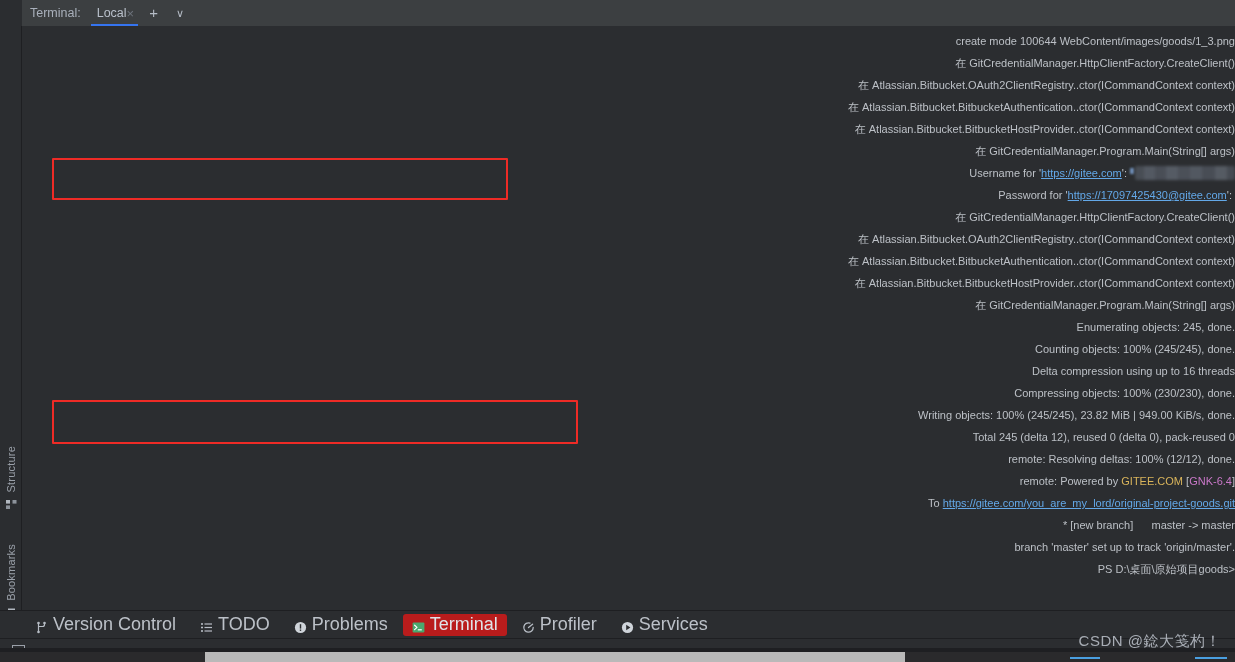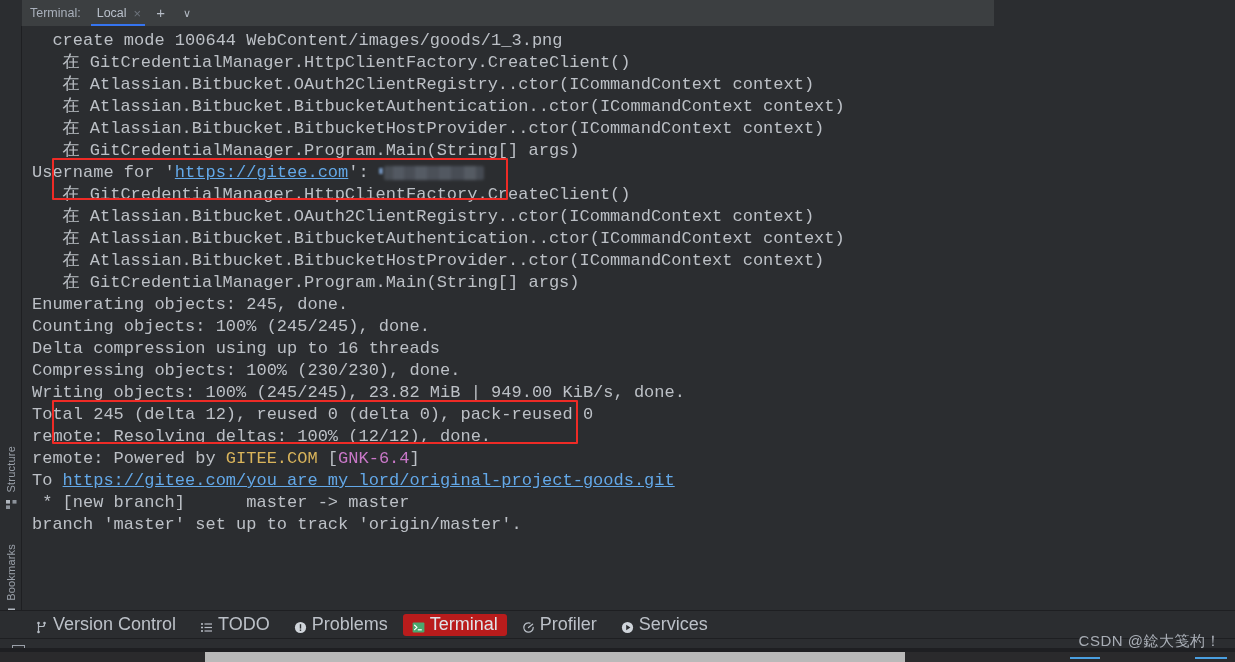--- a/index.html
+++ b/index.html
@@ -21,42 +21,41 @@
     left: 0; top: 0;
     width: 1235px;
     height: 648px;
     background: #2b2d30;
   }
 
   
   #tabbar {
     position: absolute;
     left: 0; top: 0;
-    width: 994px;
+    width: 1235px;
     height: 26px;
     background: #3c3f41;
     display: flex;
     align-items: center;
     box-sizing: border-box;
   }
   #tabbar .leftpad { width: 22px; height: 26px; background: #2b2d30; }
   .tb-label {
     color: #a9b0bb;
     font-size: 12.5px;
     padding: 0 8px 0 8px;
     line-height: 26px;
     white-space: nowrap;
   }
   .tb-tab {
     position: relative;
     height: 26px;
     display: flex;
     align-items: center;
     padding: 0 6px 0 8px;
-    gap: 7px;
   }
   .tb-tab .tname {
     color: #b9c0cb;
     font-size: 12.5px;
     white-space: nowrap;
   }
   .tb-tab .tclose {
     color: #6d737c;
     font-size: 13px;
     line-height: 1;
@@ -115,27 +114,28 @@
     height: 584px;
     background: #2b2d30;
     overflow: hidden;
   }
   #termpad {
     position: absolute;
     left: 10px; top: 4px;
     right: 0;
   }
   .line {
-    font-family: Liberation Mono, monospace;
-    font-size: 17px;
+    font-family: Liberation Sans, sans-serif;
+    font-size: 11px;
     line-height: 22px;
     height: 22px;
     color: #bcc0c6;
     white-space: pre;
     letter-spacing: 0px;
+    text-align: right;
   }
   .url { color: #63a8e8; text-decoration: underline; }
   .yel { color: #d9b45b; }
   .mag { color: #c978c8; }
   .blur {
     display: inline-block;
     vertical-align: -3px;
     width: 100px;
     height: 14px;
     border-radius: 2px;
@@ -302,36 +302,38 @@
 
   <div id="term">
     <div id="termpad">
         <div class="line"><span>  create mode 100644 WebContent/images/goods/1_3.png</span></div>
         <div class="line"><span>   在 GitCredentialManager.HttpClientFactory.CreateClient()</span></div>
         <div class="line"><span>   在 Atlassian.Bitbucket.OAuth2ClientRegistry..ctor(ICommandContext context)</span></div>
         <div class="line"><span>   在 Atlassian.Bitbucket.BitbucketAuthentication..ctor(ICommandContext context)</span></div>
         <div class="line"><span>   在 Atlassian.Bitbucket.BitbucketHostProvider..ctor(ICommandContext context)</span></div>
         <div class="line"><span>   在 GitCredentialManager.Program.Main(String[] args)</span></div>
         <div class="line"><span>Username for '</span><span class="url">https://gitee.com</span><span>': </span><span class="blurtick"></span><span class="blur"></span></div>
+        <div class="line"><span>Password for '</span><span class="url">https://17097425430@gitee.com</span><span>': </span></div>
         <div class="line"><span>   在 GitCredentialManager.HttpClientFactory.CreateClient()</span></div>
         <div class="line"><span>   在 Atlassian.Bitbucket.OAuth2ClientRegistry..ctor(ICommandContext context)</span></div>
         <div class="line"><span>   在 Atlassian.Bitbucket.BitbucketAuthentication..ctor(ICommandContext context)</span></div>
         <div class="line"><span>   在 Atlassian.Bitbucket.BitbucketHostProvider..ctor(ICommandContext context)</span></div>
         <div class="line"><span>   在 GitCredentialManager.Program.Main(String[] args)</span></div>
         <div class="line"><span>Enumerating objects: 245, done.</span></div>
         <div class="line"><span>Counting objects: 100% (245/245), done.</span></div>
         <div class="line"><span>Delta compression using up to 16 threads</span></div>
         <div class="line"><span>Compressing objects: 100% (230/230), done.</span></div>
         <div class="line"><span>Writing objects: 100% (245/245), 23.82 MiB | 949.00 KiB/s, done.</span></div>
         <div class="line"><span>Total 245 (delta 12), reused 0 (delta 0), pack-reused 0</span></div>
         <div class="line"><span>remote: Resolving deltas: 100% (12/12), done.</span></div>
         <div class="line"><span>remote: Powered by </span><span class="yel">GITEE.COM</span><span> [</span><span class="mag">GNK-6.4</span><span>]</span></div>
         <div class="line"><span>To </span><span class="url">https://gitee.com/you_are_my_lord/original-project-goods.git</span></div>
         <div class="line"><span> * [new branch]      master -&gt; master</span></div>
         <div class="line"><span>branch 'master' set up to track 'origin/master'.</span></div>
+        <div class="line"><span>PS D:\桌面\原始项目goods&gt;</span></div>
       </div>
     <div id="annotations">
         <div class="redbox" style="left: 30px; top: 132px; width: 456px; height: 42px; border-color: rgb(238, 43, 38);"></div>
         <div class="redbox" style="left: 30px; top: 374px; width: 526px; height: 44px; border-color: rgb(238, 43, 38);"></div>
       </div>
   </div>
 
   <div id="bottombar">
       <div class="bbtn">
         <span class="bicon"><svg width="13" height="13" viewBox="0 0 13 13">

